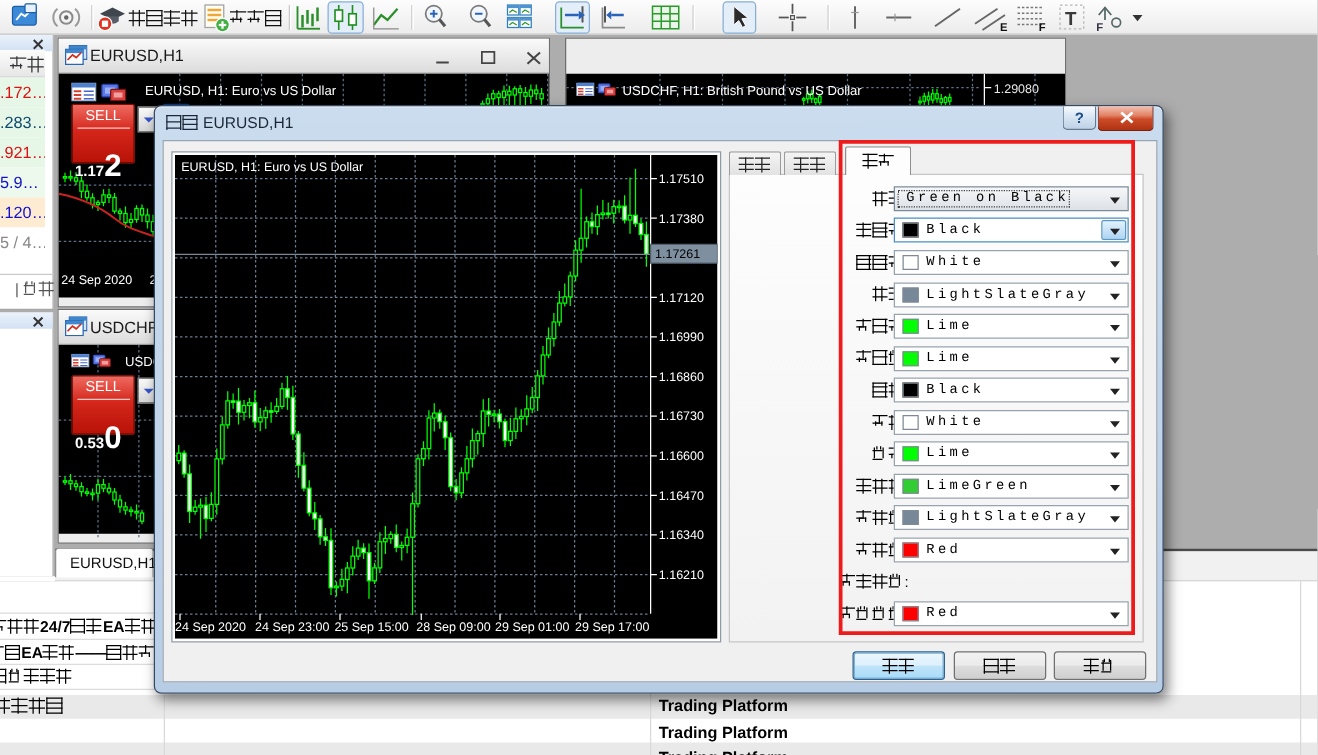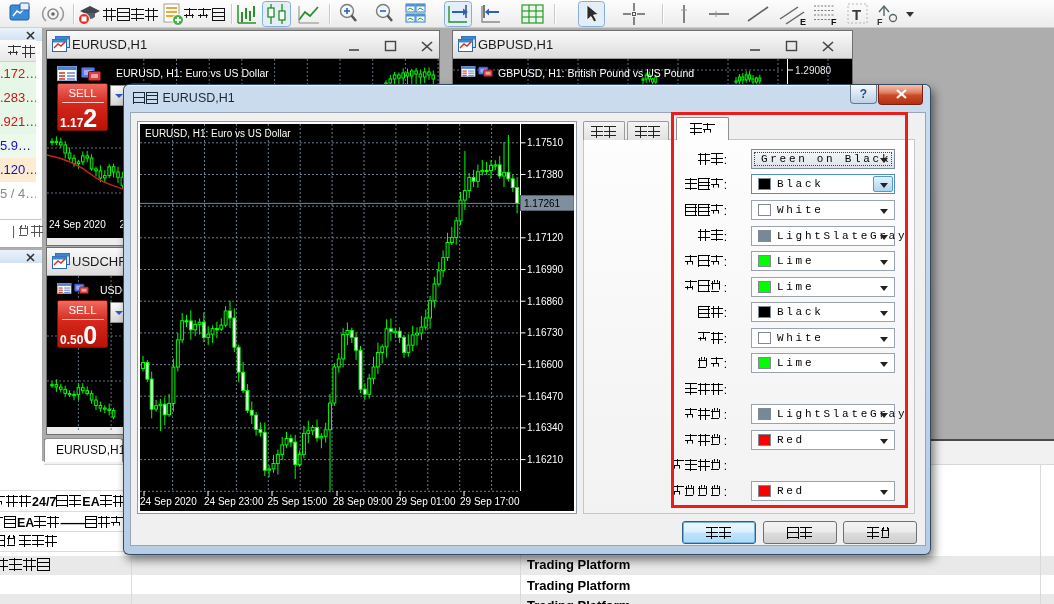--- a/index.html
+++ b/index.html
@@ -26,21 +26,21 @@
 .win{position:absolute;background:#ededed;border:1px solid #6f6f6f}
 .wtitle{position:absolute;left:0;top:0;width:100%;height:28px;background:linear-gradient(#fafafa,#dcdcdc);border-bottom:1px solid #9d9d9d}
 .wtitle .txt{position:absolute;left:25px;top:6px;font-size:13px;color:#1a1a1a}
 .wbody{position:absolute;left:0;top:28px;background:#000}
 .chdr{position:absolute;color:#fff;font-size:10.5px;white-space:nowrap}
 
 .sellw{position:absolute;left:10px;top:24px;width:92px;height:48px}
 .sellbtn{position:absolute;left:0;top:0;width:51px;height:48px;background:linear-gradient(#ef6a60,#d5261b 45%,#b81207);border:1px solid #7d0f06;border-radius:2px}
 .selltxt{position:absolute;left:0;top:3px;width:100%;text-align:center;color:#fff;font-size:11.5px}
 .selldiv{position:absolute;left:4px;top:18px;width:42px;height:1px;background:rgba(255,255,255,.75)}
-.sellprice{position:absolute;left:2px;top:20px;color:#fff;white-space:nowrap}
+.sellprice{position:absolute;left:2px;top:35px;color:#fff;white-space:nowrap}
 .ps{font-size:12px;font-weight:bold;vertical-align:baseline;line-height:26px}
 .pb{font-size:25px;font-weight:bold;vertical-align:baseline}
 .lotbtn{position:absolute;left:53px;top:2px;width:18px;height:21px;background:linear-gradient(#fbfbfb,#d6d6d6);border:1px solid #8f8f8f}
 .bluearr{display:block;margin:8px auto 0;width:0;height:0;border:4px solid transparent;border-top-color:#3556c8}
 .buysliver{position:absolute;left:73px;top:0;width:22px;height:48px;background:linear-gradient(#6aa0e8,#2a6fd0 45%,#1254b8);border:1px solid #0a3a80;border-radius:2px}
 
 #mdiline{position:absolute;left:44px;top:439px;width:1010px;height:2px;background:#4a4a4a}
 #tabbar{position:absolute;left:44px;top:441px;width:1010px;height:24px;background:#f1f1f1;border-bottom:1px solid #d8d8d8}
 #acttab{position:absolute;left:44px;top:438px;width:79px;height:24px;background:#fff;border:1px solid #8f8f8f;border-bottom:none;border-radius:3px 3px 0 0;font-size:12px;color:#111;padding:4px 0 0 11px}
 
@@ -57,21 +57,21 @@
 #dhelp{position:absolute;left:726px;top:0;width:27px;height:19px;background:linear-gradient(#f8fbfe,#d9e6f3 45%,#bed2e6);border:1px solid #67798d;border-top:none;border-radius:0 0 4px 4px;text-align:center;font-weight:bold;font-size:12px;color:#1e4d8c;line-height:18px}
 #dclose{position:absolute;left:754px;top:0;width:45px;height:20px;background:linear-gradient(#f4c1b2,#e28468 38%,#cc4a28 55%,#b03312);border:1px solid #7a2010;border-top:none;border-radius:0 0 4px 4px}
 #dcontent{position:absolute;left:6px;top:27px;width:796px;height:434px;background:#f0f0f0;border:1px solid #98a5b2}
 
 #pv{position:absolute;left:6px;top:8px;width:440px;height:393px;background:#fff;border:1px solid #8f9aa5}
 
 #tabpage{position:absolute;left:452px;top:26px;width:332px;height:375px;background:linear-gradient(#fdfdfd,#f2f2f2);border:1px solid #c6c6c6}
 .tab{position:absolute;top:10px;height:19px;background:linear-gradient(#f4f4f4,#e2e2e2);border:1px solid #9b9b9b;border-bottom:none;border-radius:2px 2px 0 0;font-size:12px;color:#222;text-align:center;padding-top:3px}
 #tabact{position:absolute;left:545px;top:4px;width:53px;height:23px;background:#fdfdfd;border:1px solid #8e8e8e;border-bottom:none;border-radius:2px 2px 0 0;font-size:12px;color:#000;text-align:center;padding-top:4px;z-index:3}
 .lbl{position:absolute;left:429px;width:167px;text-align:right;font-size:12px;color:#000;height:14px;line-height:14px;white-space:nowrap}
-.cb{position:absolute;left:620px;width:144px;height:20px;background:#fff;border:1px solid #98a3ad}
+.cb{position:absolute;left:584px;width:188px;height:20px;background:#fff;border:1px solid #98a3ad}
 .cbs{background:linear-gradient(#f6f7f8,#dde2e8);border-color:#7b8a99}
 .cbh{border-color:#4a90c4}
 .focusrect{position:absolute;left:2px;top:2px;width:138px;height:14px;border:1px dotted #444}
 .cbt{position:absolute;left:25px;top:3px;font-family:"Liberation Mono",monospace;font-size:11px;letter-spacing:2.7px;color:#000;white-space:pre}
 .sw{position:absolute;left:6px;top:3px;width:13px;height:12px;border:1px solid}
 .arr{position:absolute;right:6px;width:0;height:0;border:4px solid transparent;border-top:5px solid #222}
 .abtn{position:absolute;right:1px;top:1px;width:20px;height:16px;background:linear-gradient(#e2f2fd,#aed5f2);border:1px solid #5a97c2;border-radius:2px}
 
 .dbtn{position:absolute;top:408px;width:74px;height:23px;border:1px solid #707070;border-radius:3px;background:linear-gradient(#f2f2f2,#ebebeb 49%,#dddddd 51%,#cfcfcf);text-align:center;padding-top:4px;font-size:12px;color:#000}
 #okbtn{border-color:#2c628b;background:linear-gradient(#ecf7fe,#dcf0fc 49%,#c0e4fa 51%,#a8dbf8);box-shadow:0 0 0 1px #7ab2dd inset}
@@ -329,38 +329,20 @@
   </div>
   <div class="lotbtn">
           <span class="bluearr"></span>
         </div>
   <div class="buysliver"></div>
 </div>
       <div class="chdr" style="left:2px;top:160px;font-size:10px">24 Sep 2020&nbsp;&nbsp;&nbsp;&nbsp;&nbsp;2</div>
     </div>
   </div>
 <div class="win" style="left:452px;top:30px;width:401px;height:402px">
-    <div class="wtitle">
-      <svg width="18" height="16" style="position:absolute;left:5px;top:5px">
-        <rect x="3.5" y="0.5" width="14" height="11" fill="#cfe4f7" stroke="#2866b0"></rect>
-        <rect x="3.5" y="0.5" width="14" height="3" fill="#3f86cc"></rect>
-        <rect x="0.5" y="3.5" width="14" height="12" fill="#fff" stroke="#2866b0"></rect>
-        <rect x="0.5" y="3.5" width="14" height="3" fill="#3f86cc"></rect>
-        <polyline points="2,12 6,8 9,10 13,6" stroke="#d03020" fill="none" stroke-width="1.4"></polyline>
-      </svg>
-      <span class="txt">GBPUSD,H1</span>
-      <svg width="92" height="14" style="position:absolute;left:295px;top:8px">
-        <line x1="2" y1="11" x2="12" y2="11" stroke="#444" stroke-width="1.6"></line>
-        <rect x="38.5" y="2.5" width="10" height="9" fill="none" stroke="#444" stroke-width="1.4"></rect>
-        <g stroke="#444" stroke-width="1.6">
-          <line x1="75" y1="3" x2="85" y2="12"></line>
-          <line x1="85" y1="3" x2="75" y2="12"></line>
-        </g>
-      </svg>
-    </div>
     <div class="wbody" style="width:399px;height:372px">
       <svg width="397" height="372" style="position:absolute;left:0;top:0">
         <g stroke="#5c6f85" stroke-dasharray="2,2">
           <line x1="75.0" y1="0" x2="75.0" y2="372"></line>
           <line x1="125.0" y1="0" x2="125.0" y2="372"></line>
           <line x1="175.0" y1="0" x2="175.0" y2="372"></line>
           <line x1="225.0" y1="0" x2="225.0" y2="372"></line>
           <line x1="275.0" y1="0" x2="275.0" y2="372"></line>
           <line x1="325.0" y1="0" x2="325.0" y2="372"></line>
           <line x1="375.0" y1="0" x2="375.0" y2="372"></line>
@@ -415,21 +397,21 @@
             <line x1="10" y1="7" x2="18" y2="7"></line>
             <line x1="10" y1="10" x2="18" y2="10"></line>
             <line x1="10" y1="13" x2="18" y2="13"></line>
           </g>
           <rect x="24.5" y="1.5" width="13" height="10" rx="1" fill="#5a78e8" stroke="#2a3ea8"></rect>
           <rect x="27" y="4" width="8" height="5" fill="#9ab0f4"></rect>
           <rect x="31.5" y="5.5" width="12" height="9" rx="1" fill="#d84040" stroke="#7a1515"></rect>
           <rect x="34" y="8" width="7" height="4" fill="#f0a0a0"></rect>
         </g>
       </svg>
-      <div class="chdr" style="left:45px;top:8px">GBPUSD, H1:  British Pound vs US Pound</div>
+      <div class="chdr" style="left:45px;top:8px">USDCHF, H1:  British Pound vs US Dollar</div>
     </div>
   </div>
 <div class="win" style="left:46px;top:247px;width:394px;height:188px">
     <div class="wtitle">
       <svg width="18" height="16" style="position:absolute;left:5px;top:5px">
         <rect x="3.5" y="0.5" width="14" height="11" fill="#cfe4f7" stroke="#2866b0"></rect>
         <rect x="3.5" y="0.5" width="14" height="3" fill="#3f86cc"></rect>
         <rect x="0.5" y="3.5" width="14" height="12" fill="#fff" stroke="#2866b0"></rect>
         <rect x="0.5" y="3.5" width="14" height="3" fill="#3f86cc"></rect>
         <polyline points="2,12 6,8 9,10 13,6" stroke="#d03020" fill="none" stroke-width="1.4"></polyline>
@@ -504,42 +486,42 @@
           <rect x="27" y="4" width="8" height="5" fill="#9ab0f4"></rect>
           <rect x="31.5" y="5.5" width="12" height="9" rx="1" fill="#d84040" stroke="#7a1515"></rect>
           <rect x="34" y="8" width="7" height="4" fill="#f0a0a0"></rect>
         </g>
       </svg>
       <div class="chdr" style="left:53px;top:8px">USDCHF, H1:  US Dollar vs Swiss Franc</div>
       <div class="sellw">
   <div class="sellbtn">
     <div class="selltxt">SELL</div>
     <div class="selldiv"></div>
-    <div class="sellprice"><span class="ps">0.50</span><span class="pb">0</span></div>
+    <div class="sellprice"><span class="ps">0.53</span><span class="pb">0</span></div>
   </div>
   <div class="lotbtn">
           <span class="bluearr"></span>
         </div>
   <div class="buysliver"></div>
 </div>
     </div>
   </div>
 <div class="panel" style="left:0;top:28px;width:43px;height:220px;border-bottom:1px solid #a6a6a6">
     <div class="pcap"></div>
     <svg width="9" height="9" style="position:absolute;left:26px;top:3px">
       <g stroke="#333" stroke-width="1.6">
         <line x1="1" y1="1" x2="8" y2="8"></line>
         <line x1="8" y1="1" x2="1" y2="8"></line>
       </g>
     </svg>
     <div class="mwhdr">
       <div style="margin:4px 0 0 8px;font-size:13px"><i class="k ke" style="width:13px;height:13px"></i><i class="k kb" style="width:13px;height:13px"></i></div>
     </div>
     <div class="mwrow" style="top:34px;color:#dd1111;background:#e6f7e7">.172…</div>
-    <div class="mwrow" style="top:58px;color:#b91c1c;background:#e6f7e7">.283…</div>
+    <div class="mwrow" style="top:58px;color:#0c4a6e;background:#e6f7e7">.283…</div>
     <div class="mwrow" style="top:82px;color:#dd1111;background:#e6f7e7">.921…</div>
     <div class="mwrow" style="top:106px;color:#1111cc;background:#eef9ee">5.9…</div>
     <div class="mwrow" style="top:130px;color:#1111cc;background:#fdecd2">.120…</div>
     <div class="mwrow" style="top:154px;color:#888;background:#fff">5 / 4…</div>
     <div class="abs" style="left:0;top:191px;width:43px;height:1px;background:#c9c9c9"></div>
     <div class="abs" style="left:12px;top:196px;font-size:12px;color:#555;white-space:nowrap">|&nbsp;<i class="k kf" style="width:12px;height:12px"></i><i class="k kb" style="width:12px;height:12px"></i></div>
   </div>
 <div class="panel" style="left:0;top:250px;width:43px;height:211px">
     <div class="pcap"></div>
     <svg width="9" height="9" style="position:absolute;left:26px;top:3px">
@@ -883,20 +865,25 @@
         <span class="cbt">White</span>
         <span class="arr" style="top:8px"></span>
       </div>
       <div class="lbl" style="top:243.2px"><i class="k kf" style="width:12px;height:12px"></i><i class="k ke" style="width:12px;height:12px"></i><span class="lt">:</span></div>
       <div class="cb" style="top:240.2px">
         <span class="sw" style="background:#00ff00;border-color:#808a94"></span>
         <span class="cbt">Lime</span>
         <span class="arr" style="top:8px"></span>
       </div>
       <div class="lbl" style="top:268.8px"><i class="k kc" style="width:12px;height:12px"></i><i class="k kb" style="width:12px;height:12px"></i><i class="k kb" style="width:12px;height:12px"></i><span class="lt">:</span></div>
+      <div class="cb" style="top:265.8px">
+        <span class="sw" style="background:#32cd32;border-color:#808a94"></span>
+        <span class="cbt">LimeGreen</span>
+        <span class="arr" style="top:8px"></span>
+      </div>
       <div class="lbl" style="top:294.3px"><i class="k ke" style="width:12px;height:12px"></i><i class="k kb" style="width:12px;height:12px"></i><i class="k kf" style="width:12px;height:12px"></i><span class="lt">:</span></div>
       <div class="cb" style="top:291.3px">
         <span class="sw" style="background:#778899;border-color:#808a94"></span>
         <span class="cbt">LightSlateGray</span>
         <span class="arr" style="top:8px"></span>
       </div>
       <div class="lbl" style="top:319.9px"><i class="k ke" style="width:12px;height:12px"></i><i class="k kb" style="width:12px;height:12px"></i><i class="k kf" style="width:12px;height:12px"></i><span class="lt">:</span></div>
       <div class="cb" style="top:316.9px">
         <span class="sw" style="background:#ff0000;border-color:#808a94"></span>
         <span class="cbt">Red</span>

